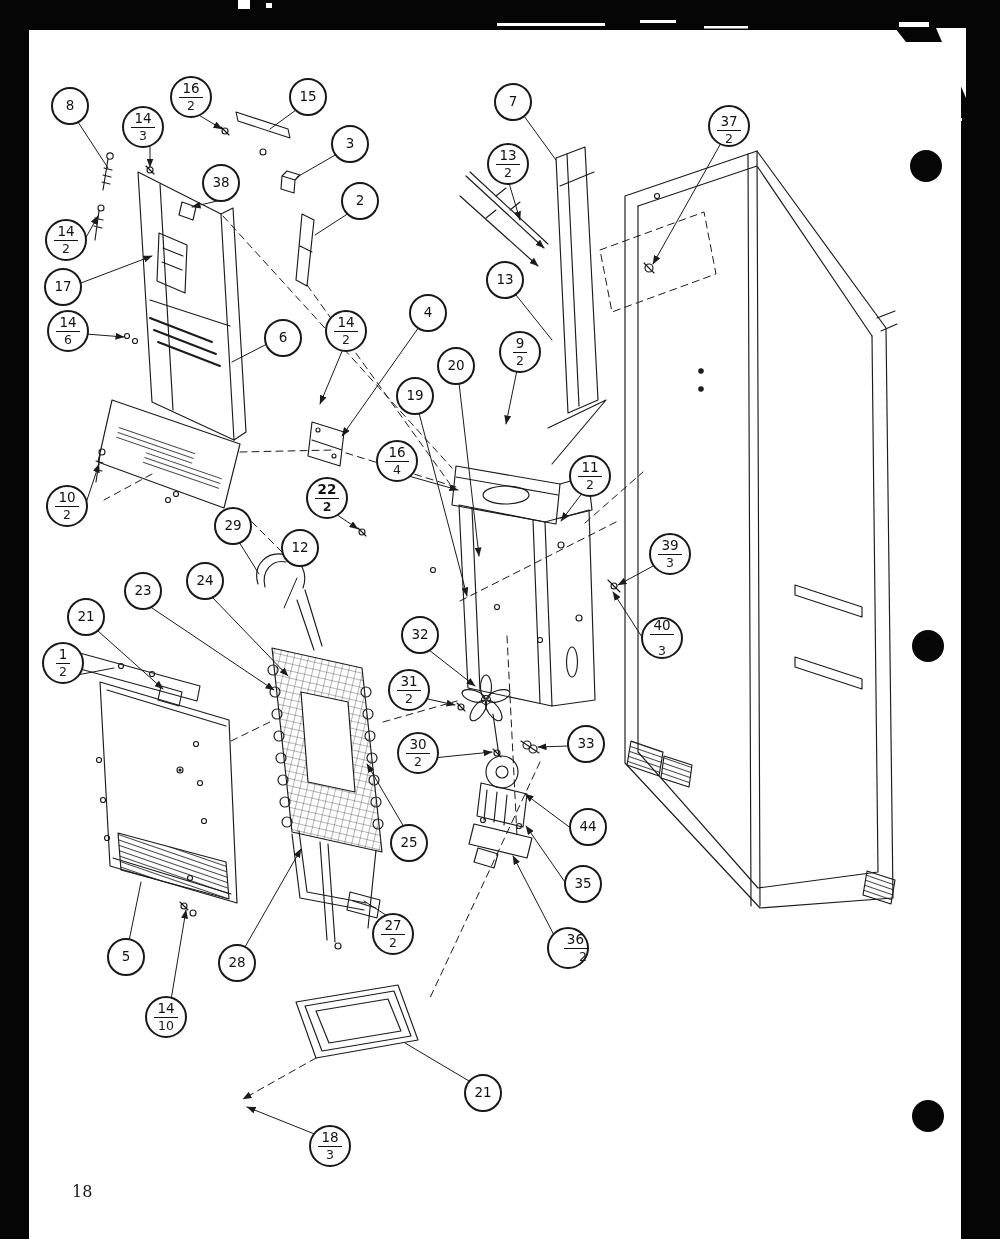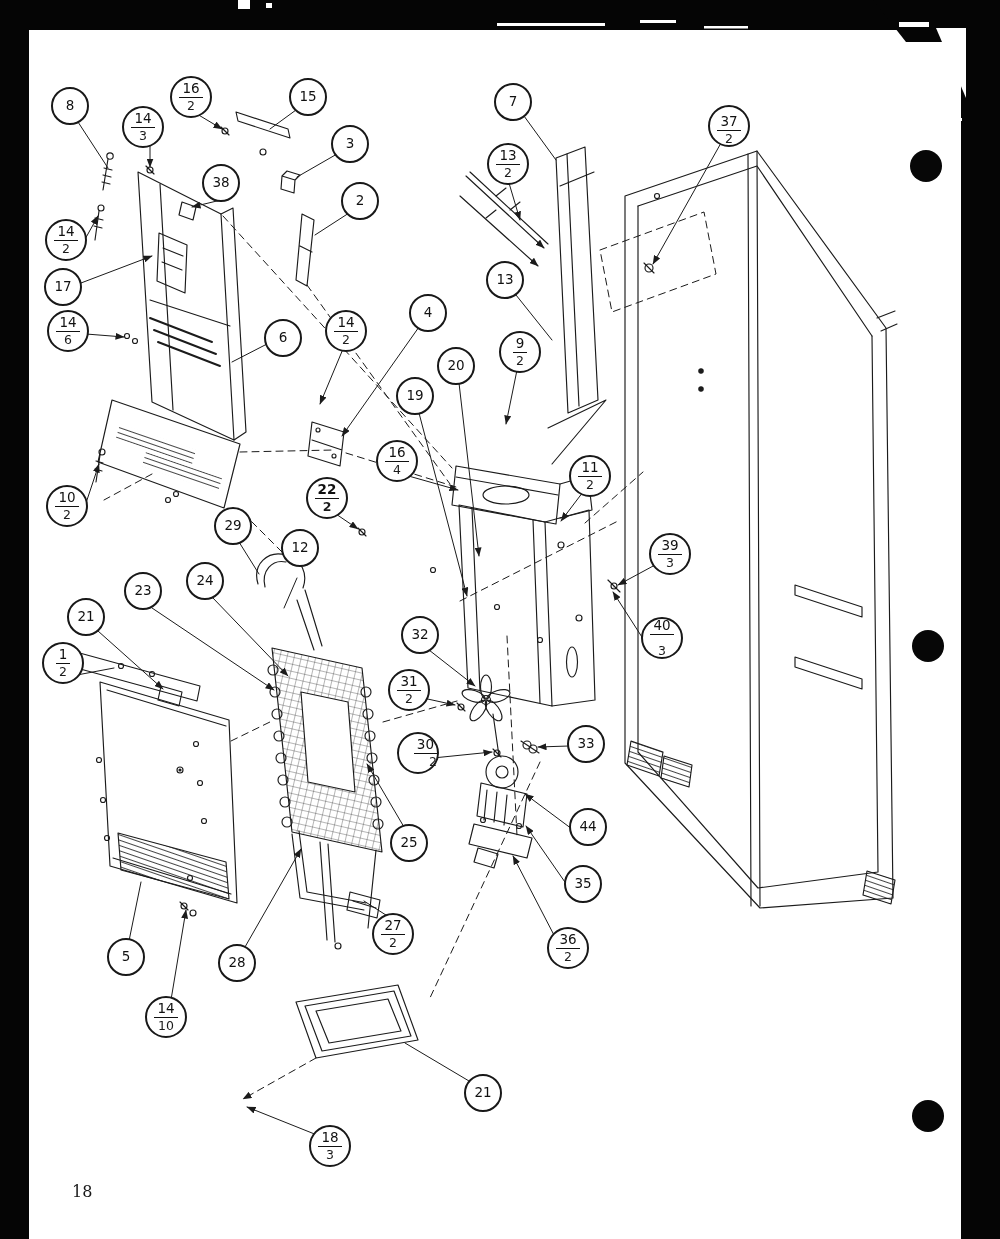--- a/index.html
+++ b/index.html
@@ -440,21 +440,21 @@
         <span class="num">1</span>
         <span class="sub">2</span>
       </div>
       <div class="callout frac" style="width: 42px; height: 42px; left: 388px; top: 669px;">
         <span class="num">31</span>
         <span class="sub">2</span>
       </div>
       <div class="callout" style="width: 38px; height: 38px; left: 567px; top: 725px;">
         <span class="num">33</span>
       </div>
-      <div class="callout frac" style="width: 42px; height: 42px; left: 397px; top: 732px; align-items: flex-end;">
+      <div class="callout frac" style="width: 42px; height: 42px; left: 397px; top: 732px;">
         <span class="num">30</span>
         <span class="sub">2</span>
       </div>
       <div class="callout" style="width: 38px; height: 38px; left: 569px; top: 808px;">
         <span class="num">44</span>
       </div>
       <div class="callout" style="width: 38px; height: 38px; left: 390px; top: 824px;">
         <span class="num">25</span>
       </div>
       <div class="callout" style="width: 38px; height: 38px; left: 564px; top: 865px;">
@@ -463,21 +463,21 @@
       <div class="callout frac" style="width: 42px; height: 42px; left: 372px; top: 913px;">
         <span class="num">27</span>
         <span class="sub">2</span>
       </div>
       <div class="callout" style="width: 38px; height: 38px; left: 107px; top: 938px;">
         <span class="num">5</span>
       </div>
       <div class="callout" style="width: 38px; height: 38px; left: 218px; top: 944px;">
         <span class="num">28</span>
       </div>
-      <div class="callout frac" style="width: 42px; height: 42px; left: 547px; top: 927px;">
+      <div class="callout frac" style="width: 42px; height: 42px; left: 547px; top: 927px; align-items: flex-end;">
         <span class="num">36</span>
         <span class="sub">2</span>
       </div>
       <div class="callout frac" style="width: 42px; height: 42px; left: 145px; top: 996px;">
         <span class="num">14</span>
         <span class="sub">10</span>
       </div>
       <div class="callout" style="width: 38px; height: 38px; left: 464px; top: 1074px;">
         <span class="num">21</span>
       </div>

